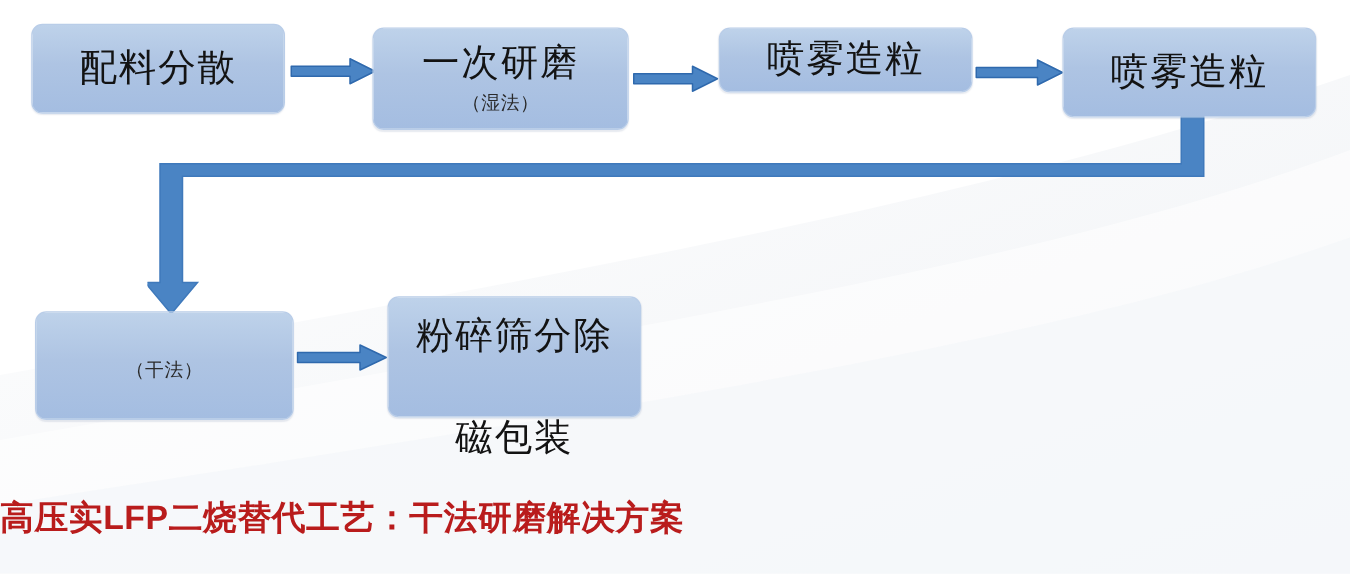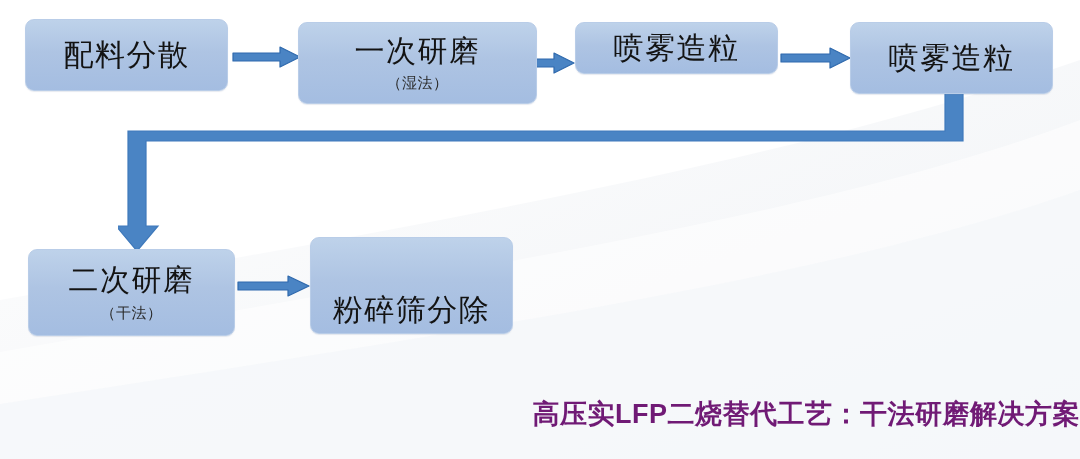--- a/index.html
+++ b/index.html
@@ -84,25 +84,25 @@
     width: 870px;
     height: 172px;
   }
 
   .caption {
     position: absolute;
     z-index: 4;
     left: 0;
     right: 0;
     top: 396px;
-    text-align: right;
+    text-align: left;
     font-size: 27px;
     font-weight: bold;
     letter-spacing: 0.5px;
-    color: #701a75;
+    color: #b91c1c;
     white-space: nowrap;
   }
 </style>
 </head>
 <body>
 
 <div id="canvas">
 
   <svg class="bg-swoosh" viewBox="0 0 1080 459" preserveAspectRatio="none" aria-hidden="true">
     <defs>
@@ -113,40 +113,40 @@
     </defs>
     <path d="M1080,60 C820,150 540,205 0,300 L0,459 L1080,459 Z" fill="url(#swGrad)" opacity="0.85"></path>
     <path d="M1080,120 C840,210 520,260 0,352 L0,459 L1080,459 Z" fill="#ffffff" opacity="0.55"></path>
     <path d="M1080,190 C860,268 560,318 0,404 L0,459 L1080,459 Z" fill="#f4f6f9" opacity="0.7"></path>
   </svg>
 
   <div class="node" style="left:25px; top:19px; width:203px; height:72px;">
     <span class="main-label">配料分散</span>
   </div>
 
-  <div class="node" style="left:298px; top:22px; width:239px; height:82px;">
+  <div class="node" style="left:298px; top:22px; width:205px; height:82px;">
     <span class="main-label">一次研磨</span>
     <span class="sub-label">（湿法）</span>
   </div>
 
   <div class="node" style="left:575px; top:22px; width:203px; height:52px;">
     <span class="main-label">喷雾造粒</span>
   </div>
 
   <div class="node" style="left:850px; top:22px; width:203px; height:72px;">
     <span class="main-label">喷雾造粒</span>
   </div>
 
   <div class="node" style="left:28px; top:249px; width:207px; height:87px;">
-    <span class="main-label">二次研磨</span>
     <span class="sub-label">（干法）</span>
   </div>
 
   <div class="node two-line" style="left:310px; top:237px; width:203px; height:97px;">
     <span class="main-label">粉碎筛分除</span>
+    <span class="main-label">磁包装</span>
   </div>
 
   <svg class="h-arrow" style="left:232px; top:44px; width:70px;" viewBox="0 0 70 26" preserveAspectRatio="none">
     <path d="M1,9 L48,9 L48,3 L68,13 L48,23 L48,17 L1,17 Z" fill="#4a84c4" stroke="#2f69ad" stroke-width="1.2" stroke-linejoin="round"></path>
   </svg>
 
   <svg class="h-arrow" style="left:506px; top:50px; width:70px;" viewBox="0 0 70 26" preserveAspectRatio="none">
     <path d="M1,9 L48,9 L48,3 L68,13 L48,23 L48,17 L1,17 Z" fill="#4a84c4" stroke="#2f69ad" stroke-width="1.2" stroke-linejoin="round"></path>
   </svg>
 

